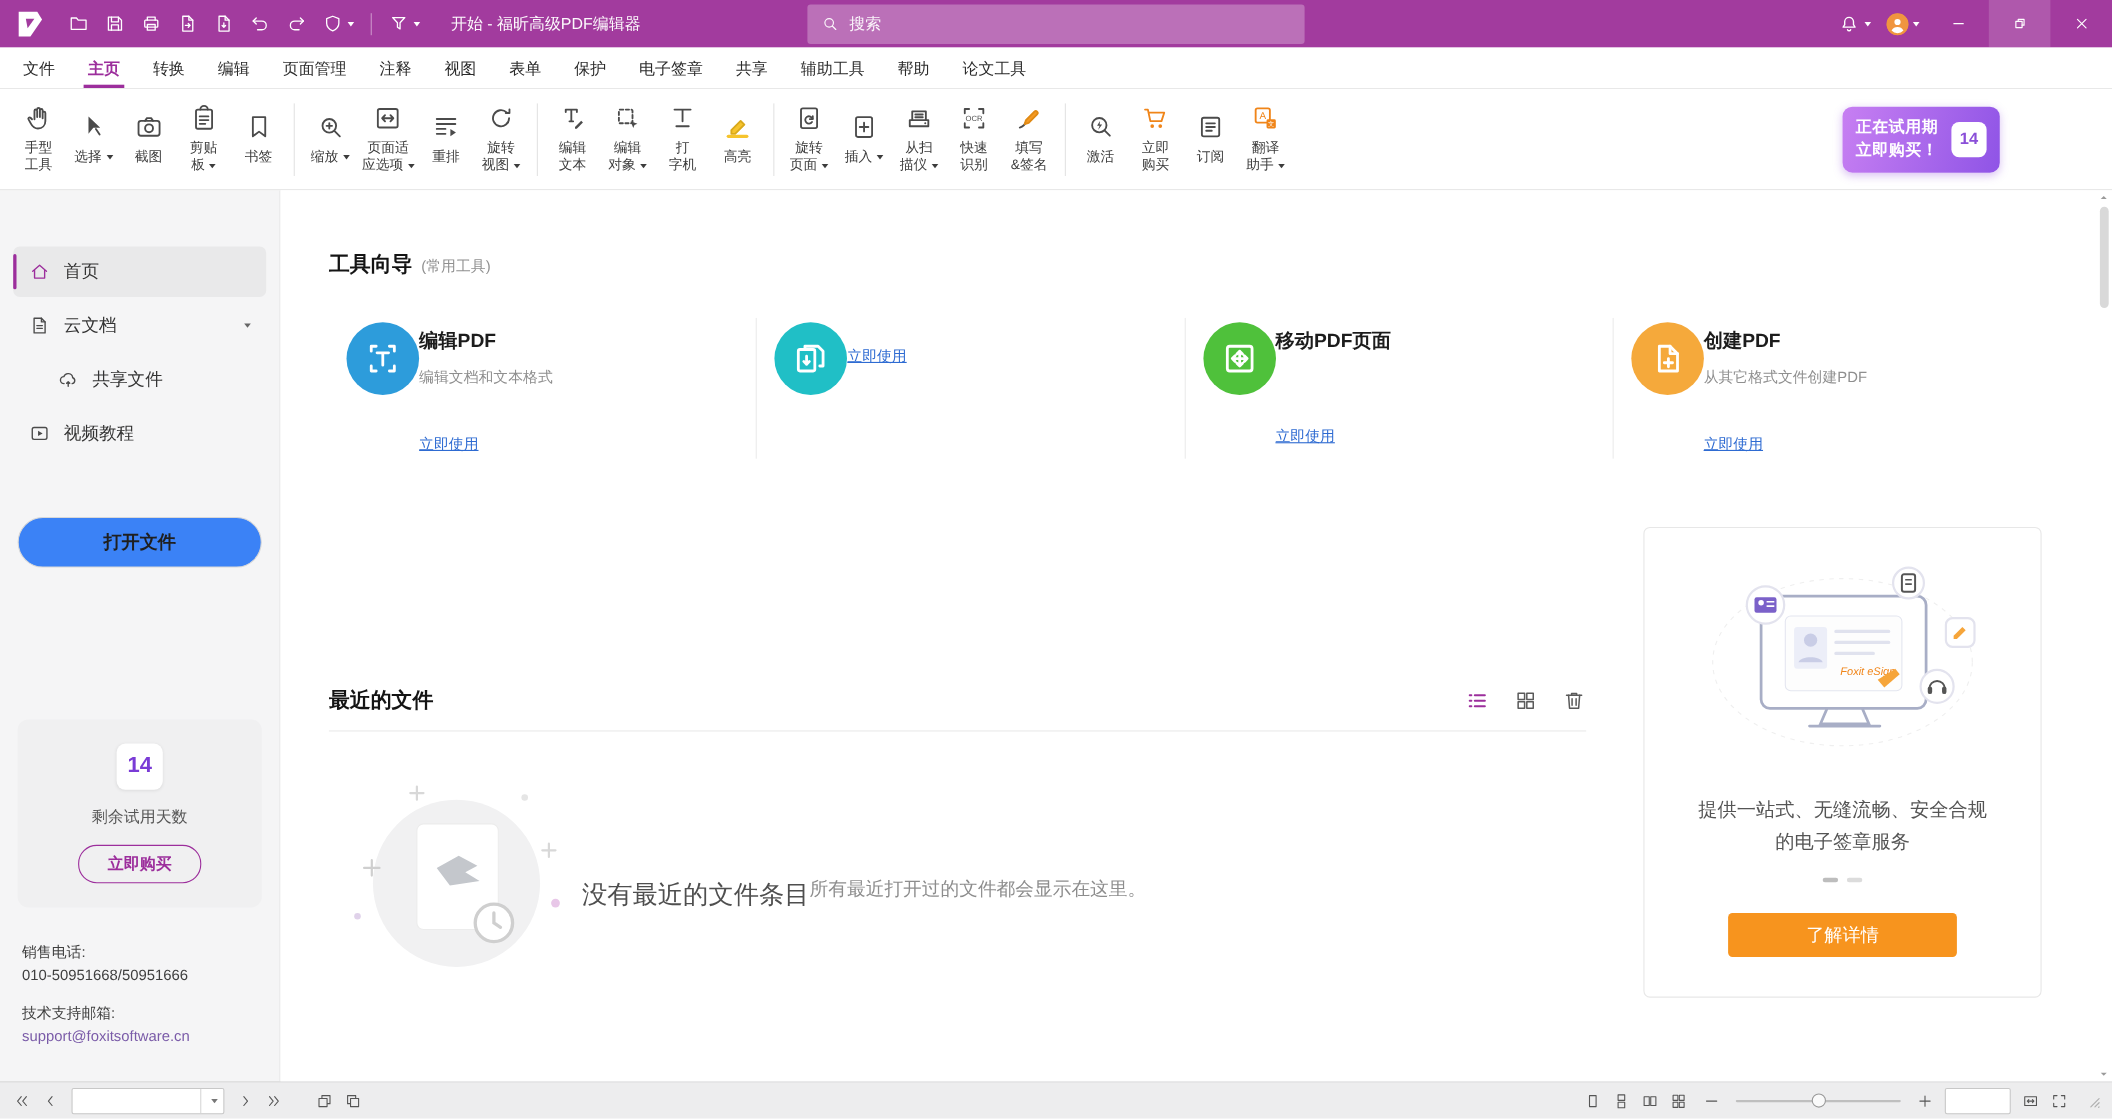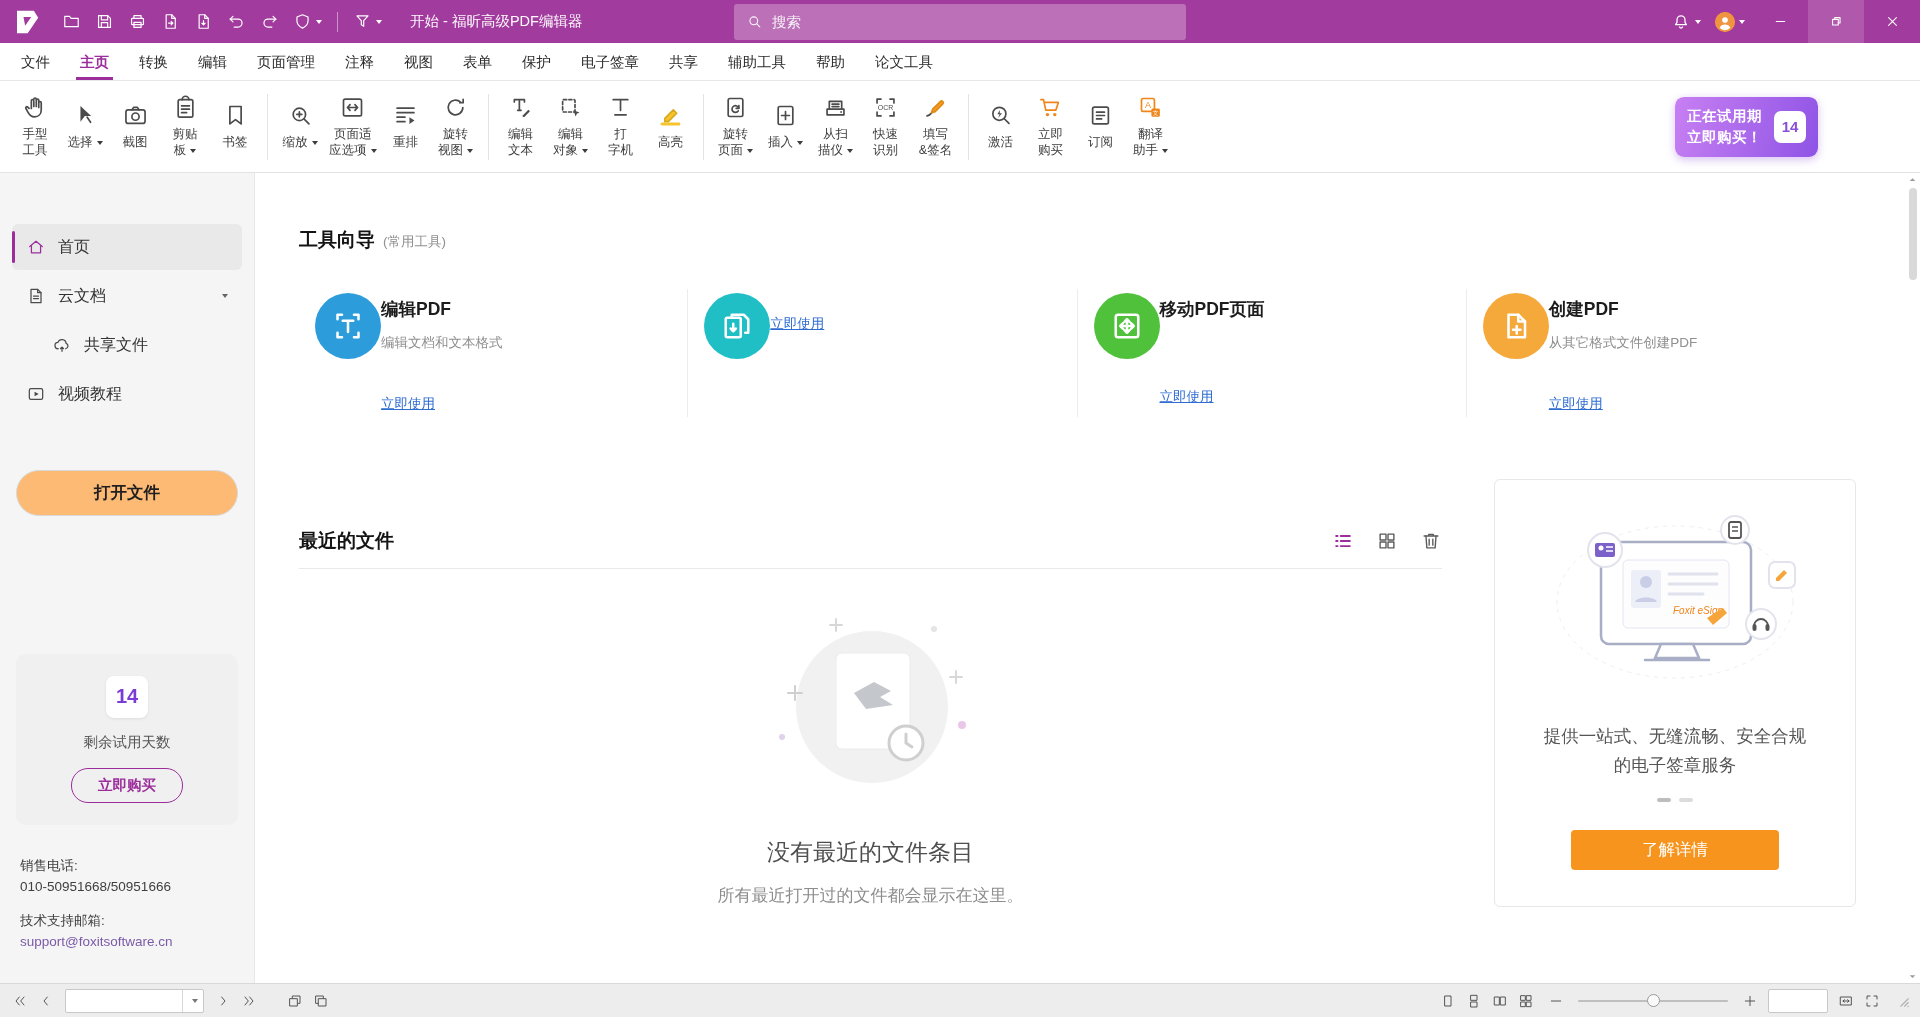--- a/index.html
+++ b/index.html
@@ -45,21 +45,21 @@
 
 .content{flex:1;display:flex;min-height:0}
 .sidebar{width:255px;background:#f5f5f6;border-right:1px solid #e7e7e7;display:flex;flex-direction:column;padding:48px 0 18px;flex:0 0 auto}
 .nav-item{height:46px;margin:3px 12px;display:flex;align-items:center;gap:12px;padding:0 14px;border-radius:6px;font-size:16px;color:#333;position:relative}
 .nav-item.active{background:#e9e9ea}
 .nav-item.active::before{content:"";position:absolute;left:0;top:7px;bottom:7px;width:3px;background:#9C2E9C;border-radius:2px}
 .nav-ic{width:20px;height:20px;color:#4b4b4b;flex:0 0 auto}
 .nav-item.active .nav-ic{color:#9C2E9C}
 .nav-item.indent{margin-left:38px}
 .nav-caret{margin-left:auto;color:#666}
-.open-btn{margin:50px 16px 0;height:46px;border:1px solid #d8d8d8;border-radius:23px;background:#fdba74;font-size:16.5px;font-weight:700;color:#1f1f1f;display:flex;align-items:center;justify-content:center;font-family:inherit}
+.open-btn{margin:50px 16px 0;height:46px;border:1px solid #d8d8d8;border-radius:23px;background:#3b82f6;font-size:16.5px;font-weight:700;color:#1f1f1f;display:flex;align-items:center;justify-content:center;font-family:inherit}
 .trial-card{margin:auto 16px 0;background:#f0f0f1;border-radius:10px;padding:22px 16px;text-align:center}
 .trial-card-days{width:42px;height:42px;background:#fff;border-radius:8px;margin:0 auto;display:flex;align-items:center;justify-content:center;color:#7a3bd6;font-size:20px;font-weight:700;box-shadow:0 1px 3px rgba(0,0,0,.08)}
 .trial-card-caption{font-size:14.5px;color:#555;margin:15px 0 16px}
 .trial-card-buy{display:inline-block;border:1.5px solid #9C2E9C;color:#9C2E9C;border-radius:17px;padding:7px 26px;font-size:14.5px;font-weight:700;background:transparent;font-family:inherit}
 .contact{margin:30px 20px 0;font-size:13.5px;color:#3f3f3f;line-height:1.6}
 .contact .row{margin-bottom:12px}
 .support-email{color:#7a5ba8}
 
 .main{flex:1;position:relative;padding:0 64px 0 44px;overflow:hidden;background:#fff}
 .main-scrollbar{position:absolute;right:1px;top:0;bottom:0;width:13px;display:flex;flex-direction:column;align-items:center;padding:1px 0;color:#9a9a9a}
@@ -78,21 +78,21 @@
 .card-title{font-size:17.5px;font-weight:700;color:#1c1c1c;margin-top:4px}
 .card-desc{font-size:13.5px;color:#8f8f8f;margin-top:12px;line-height:1.5;min-height:40px}
 .card-action{grid-column:2;margin-top:22px;font-size:13.5px;color:#2E6BD2;text-decoration:underline;justify-self:start;cursor:pointer}
 .recent{margin-top:60px;display:flex;align-items:flex-end;gap:52px}
 .recent-left{flex:1;min-width:0}
 .recent-head{display:flex;align-items:center;padding-bottom:14px;border-bottom:1px solid #e9e9e9}
 .recent-title{font-size:19px;font-weight:700;color:#141414}
 .recent-tools{margin-left:auto;display:flex;align-items:center;gap:22px}
 .recent-tools .tool-btn{width:22px;height:22px;color:#5a5a5a;display:flex}
 .recent-tools .tool-btn.active-view{color:#9C2E9C}
-.empty{padding-top:30px;display:flex;flex-direction:column;align-items:center}
+.empty{padding-top:30px;display:flex;flex-direction:row;align-items:center}
 .empty-title{font-size:23px;color:#4f4f4f;margin-top:26px}
 .empty-desc{font-size:17px;color:#8d8d8d;margin-top:16px}
 .promo{width:362px;border:1px solid #e7e7e7;border-radius:6px;background:#fff;padding:34px 24px 36px;display:flex;flex-direction:column;align-items:center;flex:0 0 auto;margin-top:2px}
 .promo-text{margin-top:32px;font-size:17.5px;color:#555;line-height:1.65;text-align:center;width:276px}
 .promo-dots{display:flex;gap:8px;margin-top:18px}
 .promo-dots span{width:14px;height:4px;border-radius:2px;background:#dcdcdc}
 .promo-dots span.on{background:#bdbdbd}
 .promo-btn{margin-top:28px;width:208px;height:40px;background:#F7941E;color:#fff;border:none;border-radius:4px;font-size:16.5px;display:flex;align-items:center;justify-content:center;font-family:inherit}
 
 .statusbar{height:34px;background:#ededee;border-top:1px solid #d9d9d9;display:flex;align-items:center;padding:0 8px;gap:3px;flex:0 0 auto;color:#555}

